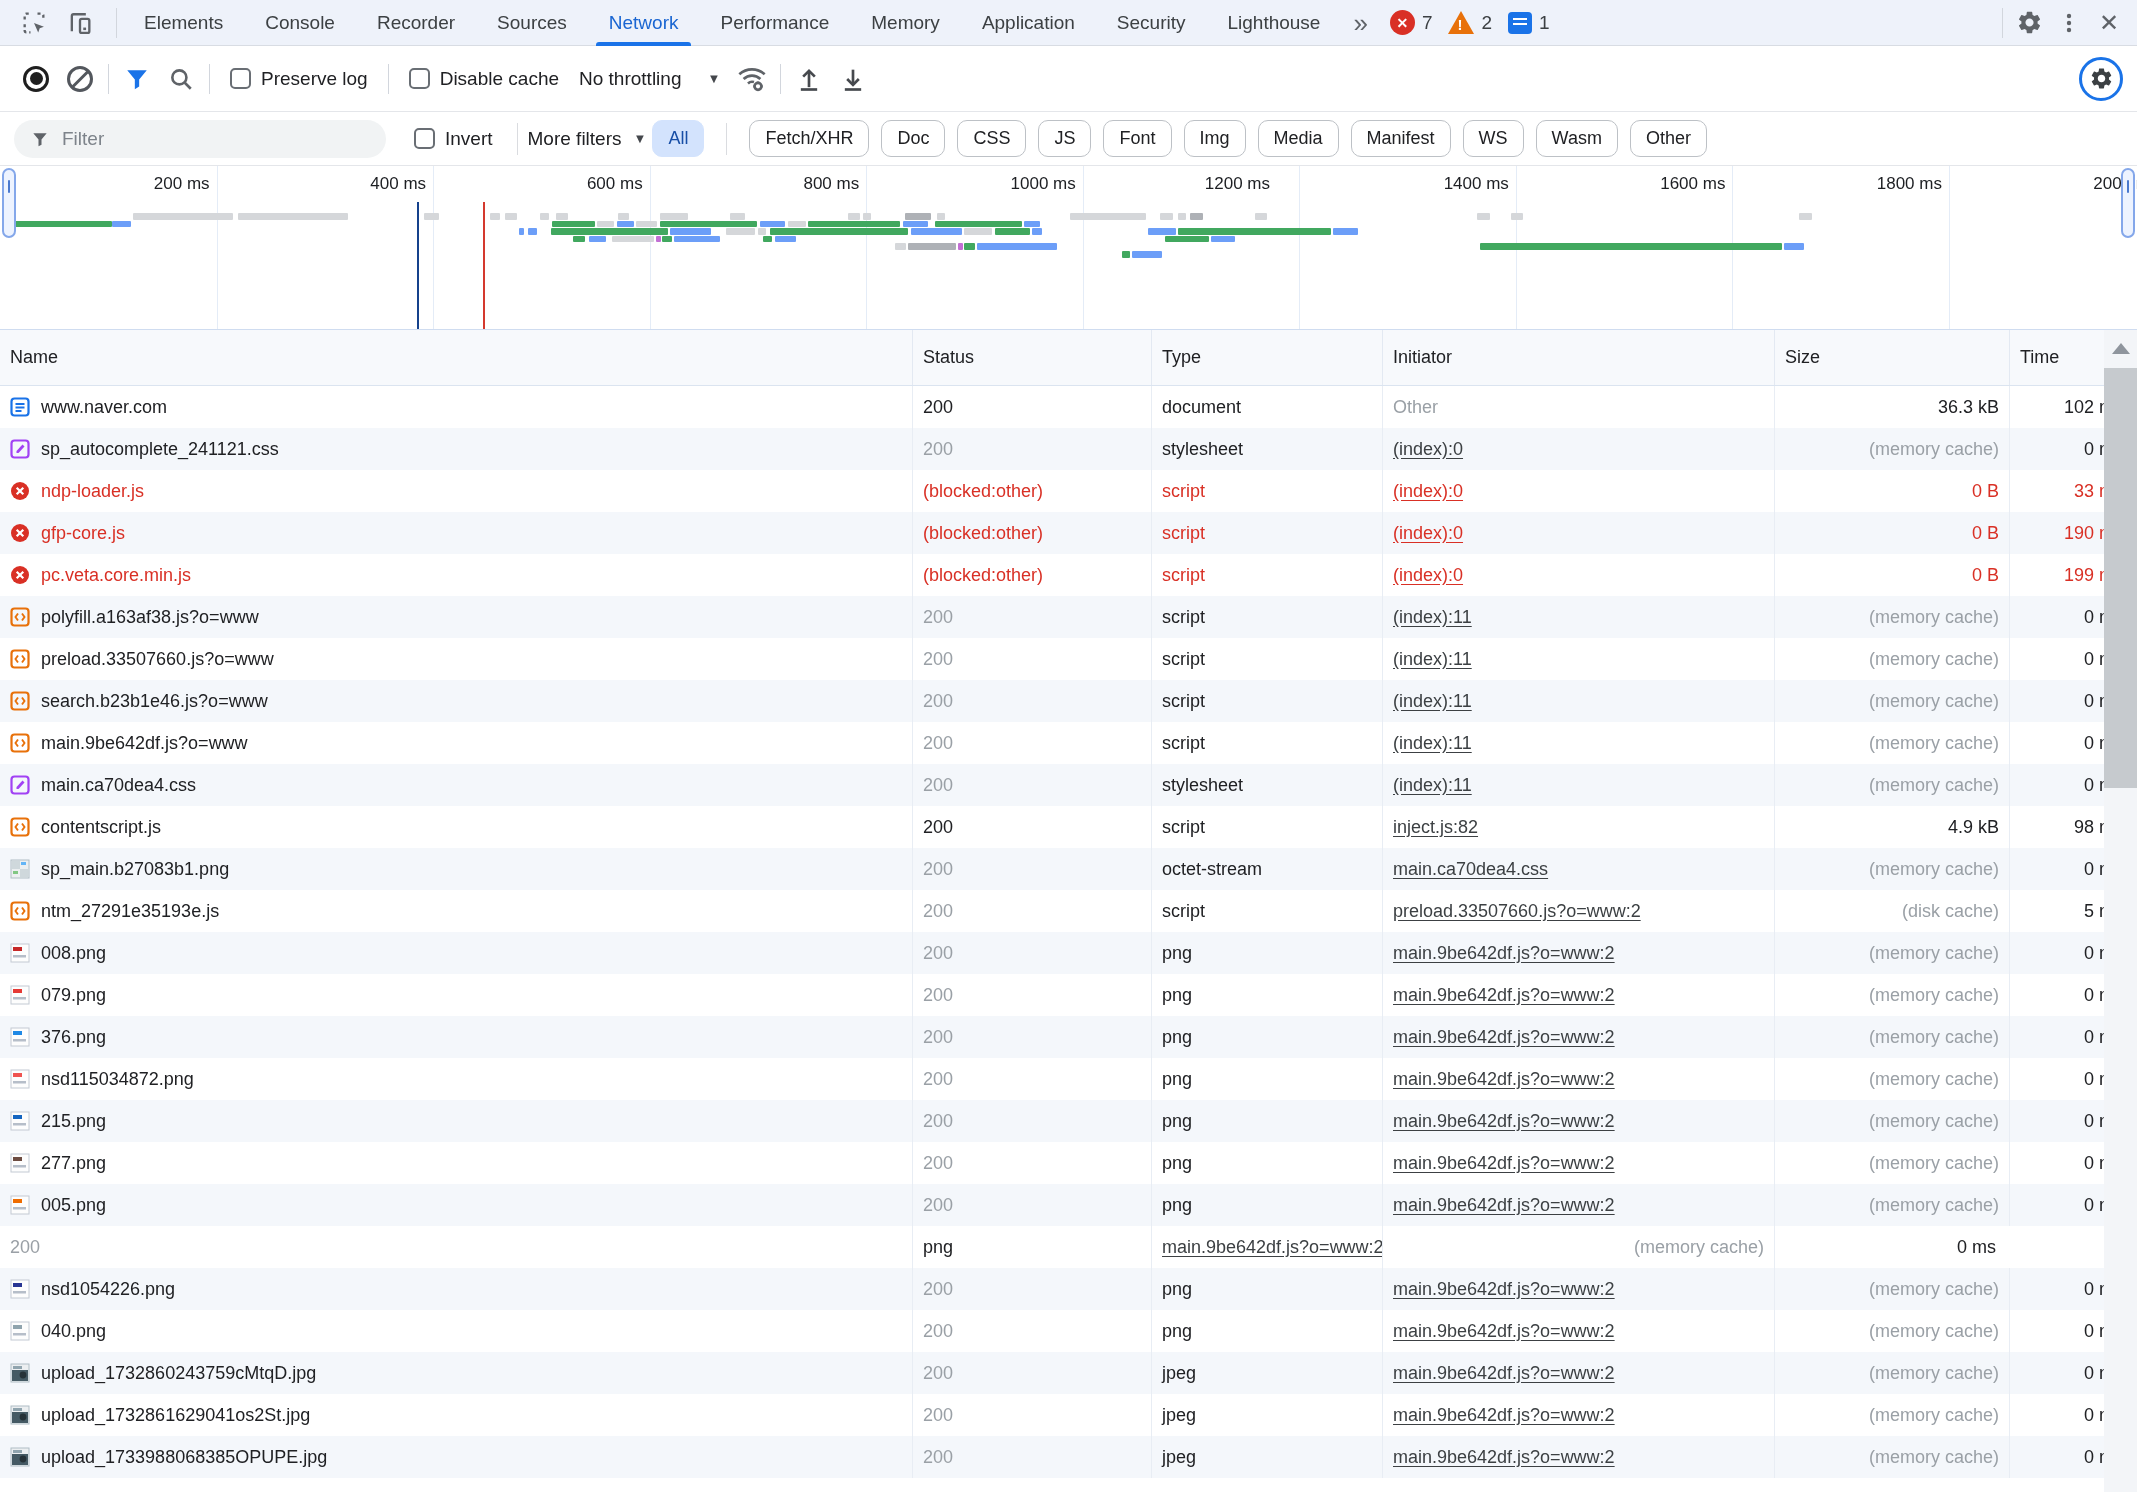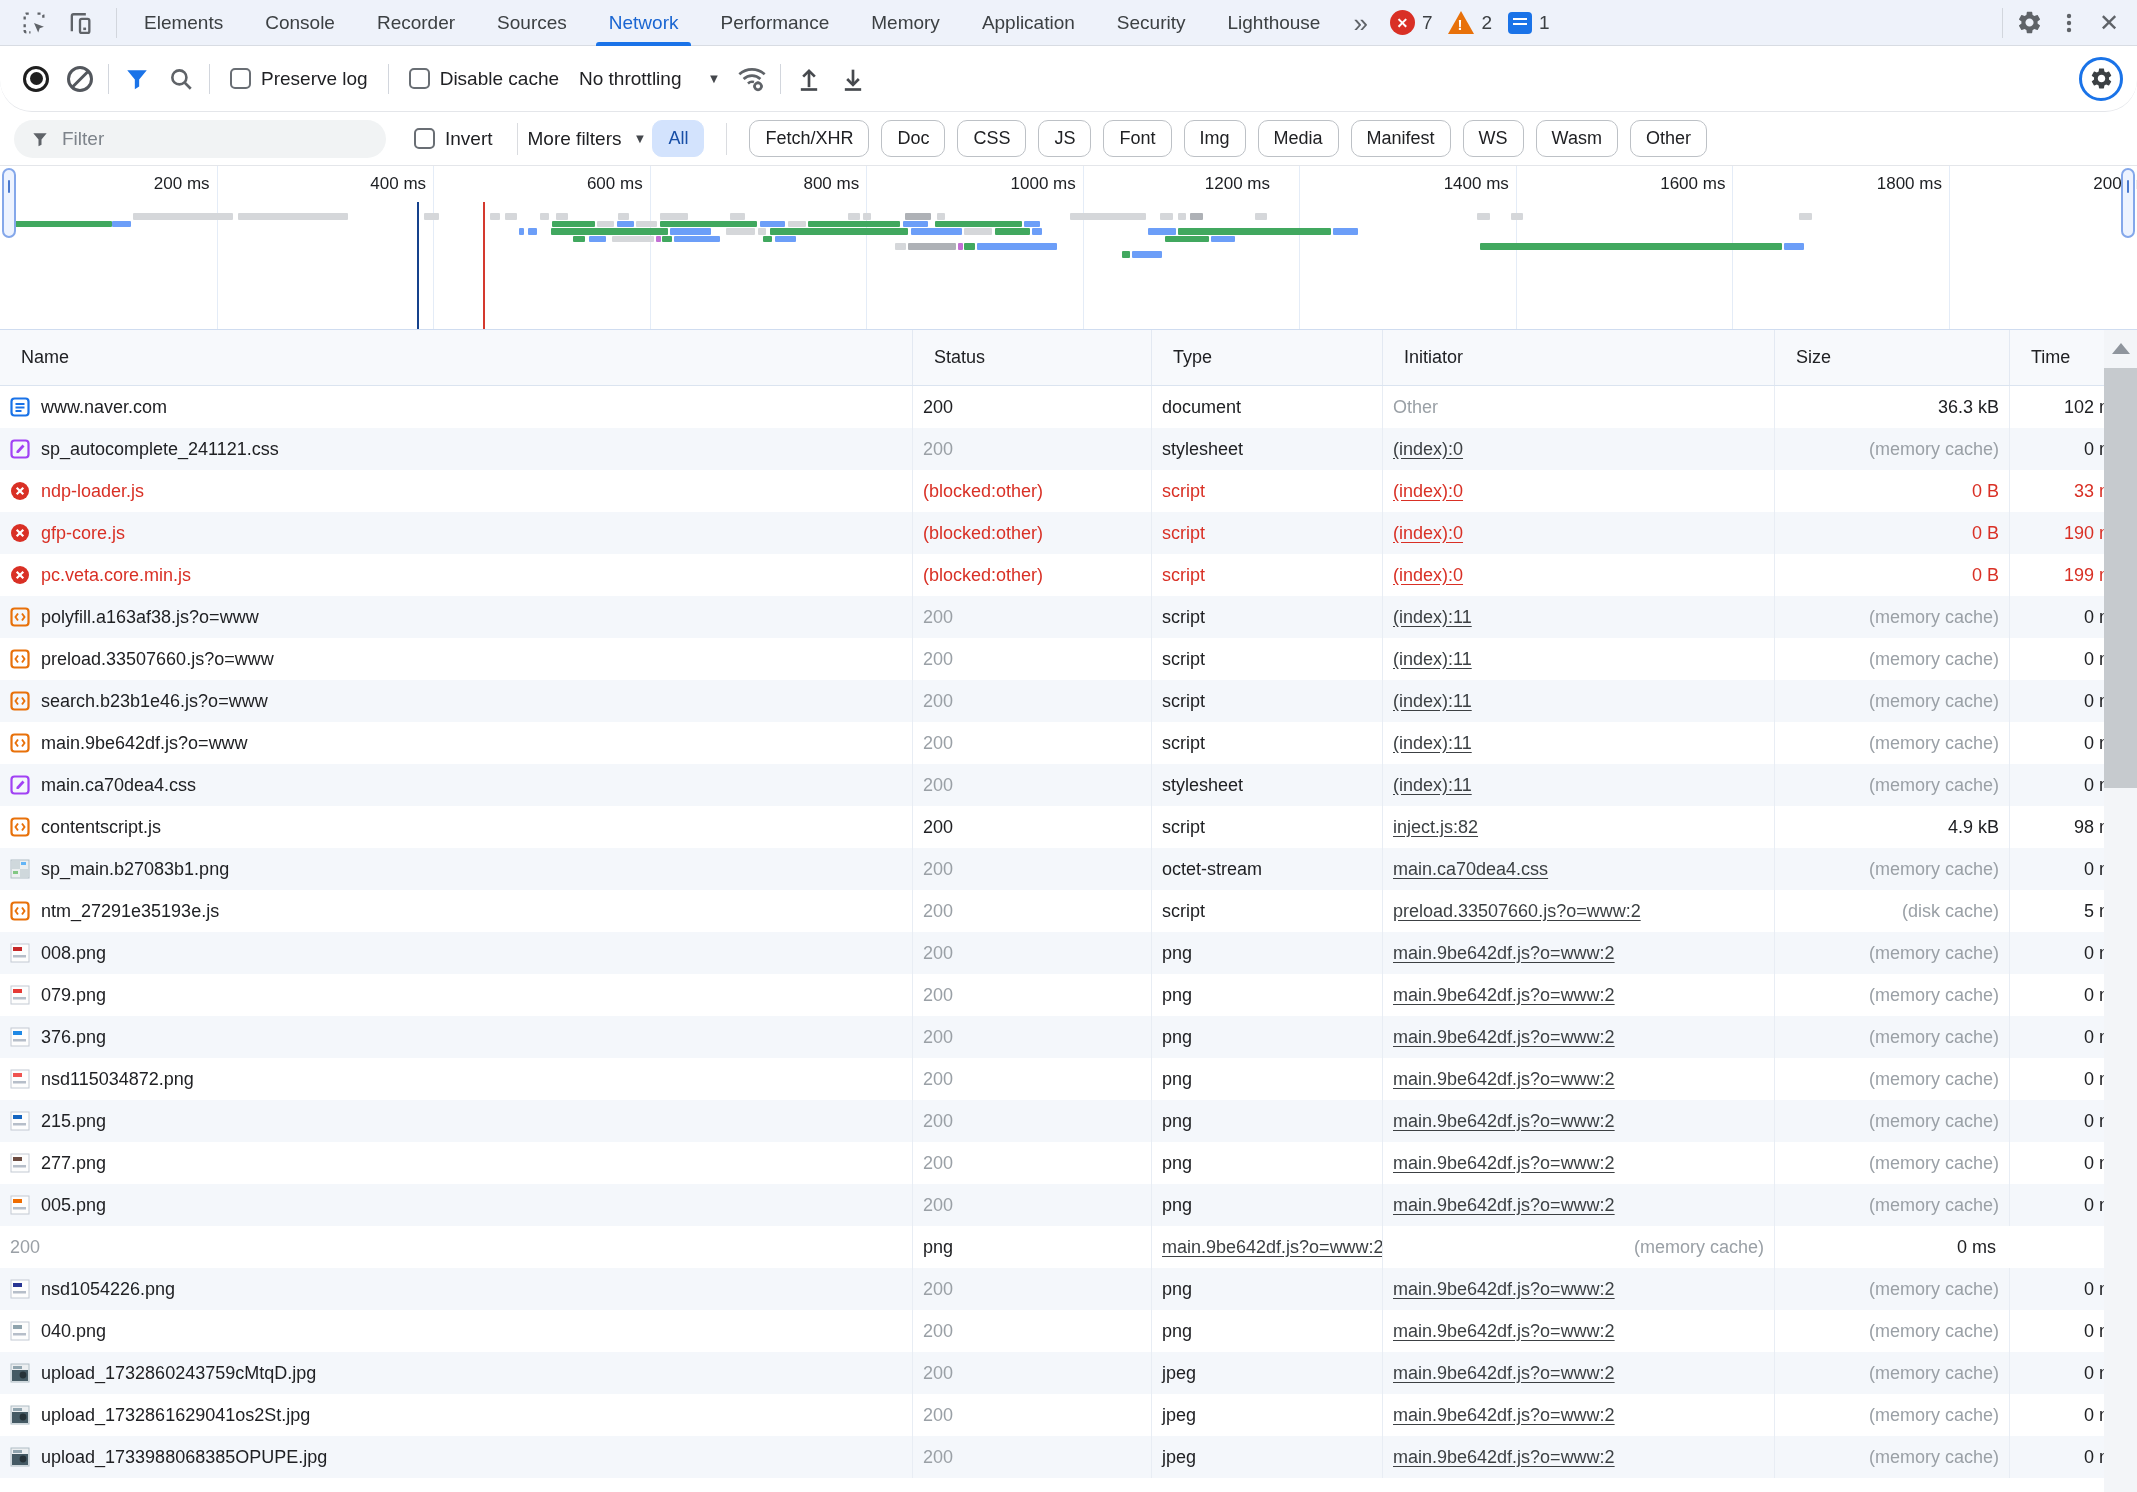--- a/index.html
+++ b/index.html
@@ -21,21 +21,21 @@
   .badge { display:flex; align-items:center; gap:7px; font-size:19px; color:#3c4043; }
   .err-ico { width:25px; height:25px; border-radius:50%; background:#d93025; color:#fff; font-size:14px; font-weight:bold; display:flex; align-items:center; justify-content:center; }
   .warn-ico { width:0; height:0; border-left:13px solid transparent; border-right:13px solid transparent; border-bottom:23px solid #e8710a; position:relative; }
   .warn-ico::after { content:"!"; position:absolute; left:-4px; top:5px; color:#fff; font-size:15px; font-weight:bold; }
   .msg-ico { width:24px; height:22px; border-radius:4px; background:#1a73e8; position:relative; }
   .msg-ico::before { content:""; position:absolute; left:5px; top:6px; width:14px; height:2.5px; background:#fff; box-shadow:0 5px 0 #fff; }
   .tabbar .right { margin-left:auto; display:flex; align-items:center; padding-right:8px; }
   svg { display:block; }
 
   
-  .toolbar2 { height:66px; background:#fff; border-bottom:1px solid #e4e6ea; display:flex; align-items:center; padding:0 14px;border-radius:32px; }
+  .toolbar2 { height:66px; background:#fff; border-bottom:1px solid #e4e6ea; display:flex; align-items:center; padding:0 14px; }
   .tbtn { display:flex; align-items:center; justify-content:center; width:44px; height:44px; }
   .rec { width:26px; height:26px; border-radius:50%; border:3px solid #1f1f1f; display:flex; align-items:center; justify-content:center; }
   .rec i { width:13px; height:13px; border-radius:50%; background:#1f1f1f; }
   .clear { width:26px; height:26px; border-radius:50%; border:3px solid #53575d; position:relative; }
   .clear::after { content:""; position:absolute; left:-1px; top:9px; width:22px; height:3px; background:#53575d; transform:rotate(-45deg); }
   .check { display:flex; align-items:center; gap:10px; font-size:19px; color:#202124; margin:0 14px; white-space:nowrap; }
   .cb { width:21px; height:21px; border:2.5px solid #696e74; border-radius:5px; background:#fff; }
   .throttle { display:flex; align-items:center; gap:26px; font-size:19px; color:#202124; margin:0 10px 0 6px; }
   .caret { font-size:13px; color:#44474c; }
   .spacer { flex:1; }
@@ -59,21 +59,21 @@
   .bar-g { background:#41a85f; } .bar-b { background:#6c9ef8; } .bar-gy { background:#d5d7da; }
   .bar-dg { background:#aeb1b6; } .bar-m { background:#c26fd4; }
   .marker { position:absolute; top:36px; bottom:0; width:2px; }
   .handle { position:absolute; top:2px; width:14px; height:70px; border:2px solid #84a7ea; background:#edf3ff; border-radius:8px; }
   .handle i { display:block; width:2.5px; height:13px; background:#4a79ce; margin:10px auto 0; border-radius:2px; }
 
   
   .grid { position:relative; height:1162px; }
   .thead, .trow { display:grid; grid-template-columns:913px 239px 231px 392px 235px auto; }
   .thead { height:56px; background:#f7f9fc; border-bottom:1px solid #dbe4f0; }
-  .thead .hcell { display:flex; align-items:center; padding:0 10px; font-size:18px; color:#202124; border-right:1px solid #e3e9f2;margin-left:11px; }
+  .thead .hcell { display:flex; align-items:center; padding:0 10px; font-size:18px; color:#202124; border-right:1px solid #e3e9f2; }
   .thead .hcell:last-child { border-right:none; }
   .tbody { height:1106px; overflow:hidden; }
   .trow { height:42px; background:#fff; }
   .trow.alt { background:#f4f7fb; }
   .cell { display:flex; align-items:center; padding:0 10px; font-size:18px; overflow:hidden; white-space:nowrap; border-right:1px solid #e8edf4; color:#202124; }
   .cell:last-child { border-right:none; }
   .cell.name { gap:11px; padding-left:10px; }
   .cell.right { justify-content:flex-end; padding-right:10px; }
   .cell.time { padding-right:14px; }
   .muted { color:#9aa0a6; }

